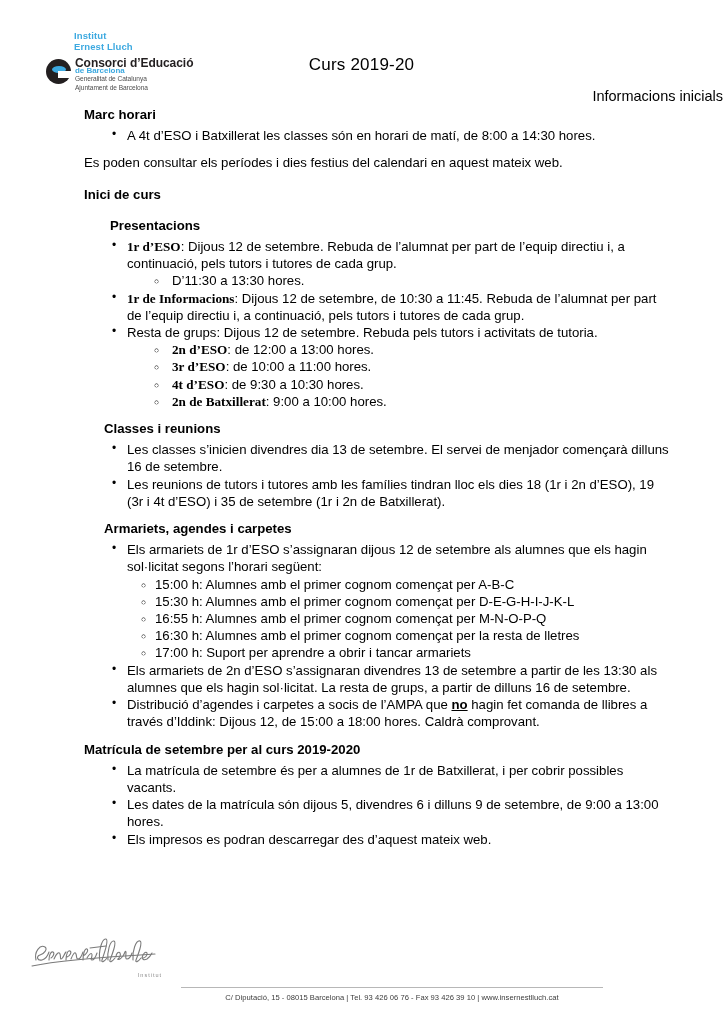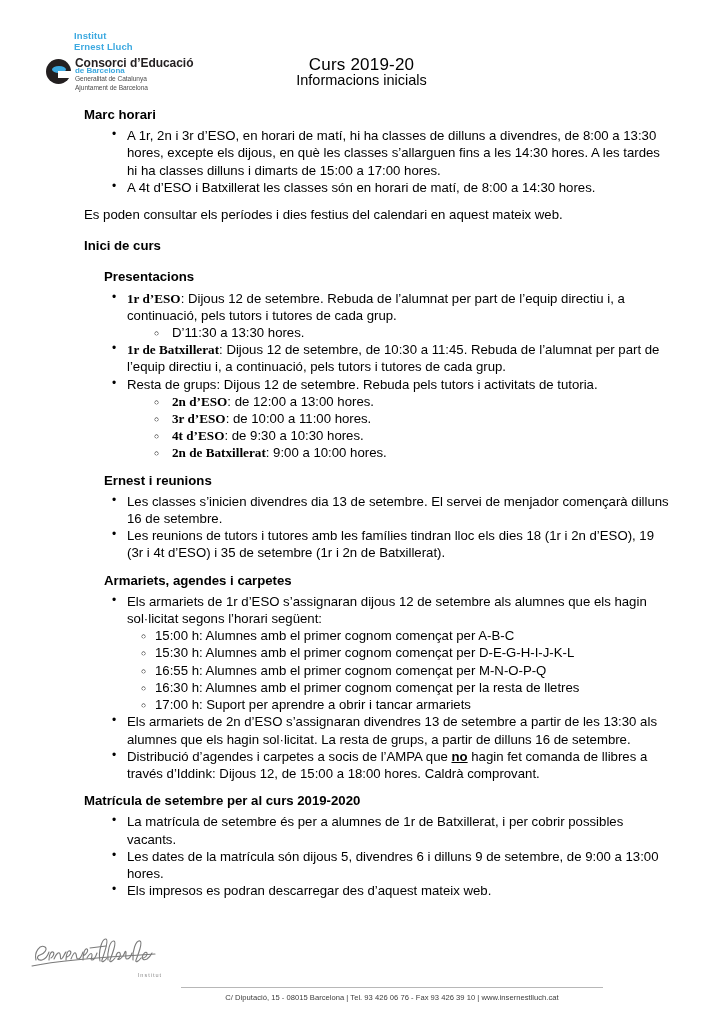--- a/index.html
+++ b/index.html
@@ -85,22 +85,22 @@
     top: 55px;
     text-align: center;
     font-size: 17px;
     font-weight: normal;
     letter-spacing: 0.2px;
   }
   .doc-subtitle {
     position: absolute;
     left: 0;
     right: 0;
-    top: 72px;
-    text-align: center;
+    top: 88px;
+    text-align: right;
     font-size: 14.5px;
   }
 
   
   .content {
     position: absolute;
     left: 0;
     top: 106px;
     width: 723px;
     font-size: 13.2px;
@@ -223,46 +223,45 @@
     </div>
   </div>
 
   <div class="doc-title">Curs 2019-20</div>
   <div class="doc-subtitle">Informacions inicials</div>
 
   <div class="content">
 
     <div class="h2">Marc horari</div>
     <ul class="lvl1">
-      <li>A 1r, 2n i 3r d’ESO, en horari de matí, hi ha classes de dilluns a divendres, de 8:00 a 13:30 hores, excepte els dijous, en què les classes s’allarguen fins a les 14:30 hores. A les tardes hi ha classes dilluns i dimarts de 15:00 a 17:00 hores.</li>
       <li>A 4t d’ESO i Batxillerat les classes són en horari de matí, de 8:00 a 14:30 hores.</li>
     </ul>
     <div class="para">Es poden consultar els períodes i dies festius del calendari en aquest mateix web.</div>
 
     <div class="h2" style="margin-top:14px;">Inici de curs</div>
-    <div class="h3 indent" style="margin-top:14px;">Presentacions</div>
+    <div class="h3 indent" style="margin-top:14px;margin-left:6px;">Presentacions</div>
 
     <ul class="lvl1">
       <li><b>1r d’ESO</b><span>: Dijous 12 de setembre. Rebuda de l’alumnat per part de l’equip directiu i, a continuació, pels tutors i tutores de cada grup.</span>
         <ul class="lvl2">
           <li>D’11:30 a 13:30 hores.</li>
         </ul>
       </li>
-      <li><b>1r de Batxillerat</b><span>: Dijous 12 de setembre, de 10:30 a 11:45. Rebuda de l’alumnat per part de l’equip directiu i, a continuació, pels tutors i tutores de cada grup.</span></li>
+      <li><b>1r de Informacions</b><span>: Dijous 12 de setembre, de 10:30 a 11:45. Rebuda de l’alumnat per part de l’equip directiu i, a continuació, pels tutors i tutores de cada grup.</span></li>
       <li><span>Resta de grups: Dijous 12 de setembre. Rebuda pels tutors i activitats de tutoria.</span>
         <ul class="lvl2">
           <li><b>2n d’ESO</b><span>: de 12:00 a 13:00 hores.</span></li>
           <li><b>3r d’ESO</b><span>: de 10:00 a 11:00 hores.</span></li>
           <li><b>4t d’ESO</b><span>: de 9:30 a 10:30 hores.</span></li>
           <li><b>2n de Batxillerat</b><span>: 9:00 a 10:00 hores.</span></li>
         </ul>
       </li>
     </ul>
 
-    <div class="h3 indent">Ernest i reunions</div>
+    <div class="h3 indent">Classes i reunions</div>
     <ul class="lvl1">
       <li>Les classes s’inicien divendres dia 13 de setembre. El servei de menjador començarà dilluns 16 de setembre.</li>
       <li>Les reunions de tutors i tutores amb les famílies tindran lloc els dies 18 (1r i 2n d’ESO), 19 (3r i 4t d’ESO) i 35 de setembre (1r i 2n de Batxillerat).</li>
     </ul>
 
     <div class="h3 indent">Armariets, agendes i carpetes</div>
     <ul class="lvl1">
       <li><span>Els armariets de 1r d’ESO s’assignaran dijous 12 de setembre als alumnes que els hagin sol·licitat segons l’horari següent:</span>
         <ul class="lvl2 tight">
           <li>15:00 h: Alumnes amb el primer cognom començat per A-B-C</li>

